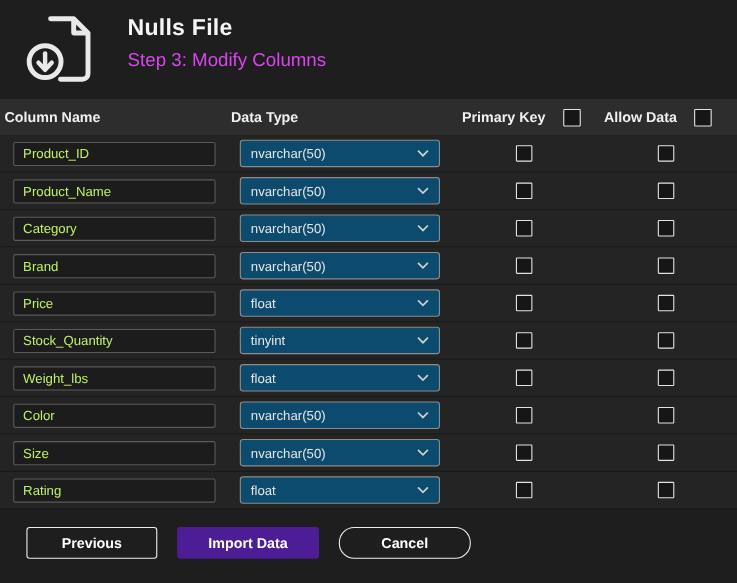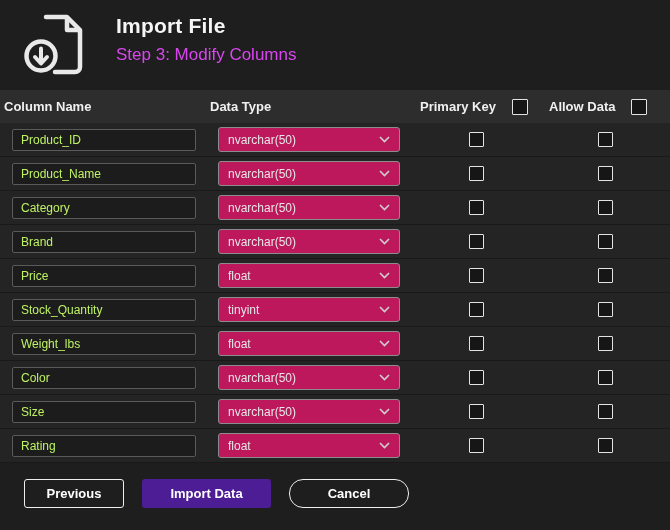--- a/index.html
+++ b/index.html
@@ -38,59 +38,59 @@
   .name-input {
     width:100%; height:22px; box-sizing:border-box;
     background:#1c1c1c; color:#bef264;
     border:1px solid #5a5a5a; border-radius:2px;
     font-family:"Liberation Sans", sans-serif; font-size:12px;
     padding:0 8px; outline:none;
   }
 
   .select {
     width:100%; height:25px; box-sizing:border-box;
-    background:#be185d; color:#e6e6e6;
+    background:#0c4a6e; color:#e6e6e6;
     border:1px solid #8c8c8c; border-radius:3px;
     display:flex; align-items:center; justify-content:space-between;
     padding:0 9px; font-size:12px; cursor:pointer;
   }
   .chev { width:11px; height:7px; flex:0 0 auto; }
 
   .checkbox {
     width:15px; height:15px; display:inline-block; box-sizing:border-box;
     background:#161616; border:1px solid #e3e3e3; border-radius:1px; cursor:pointer;
   }
   .checkbox.hdr-cb { width:16px; height:16px; }
 
   
   .footer { display:flex; gap:18px; padding:16px 0 0 24px; }
   .btn {
     height:29px; border-radius:3px; font-size:13px; font-weight:bold;
     font-family:"Liberation Sans", sans-serif; cursor:pointer;
   }
   .btn-secondary { background:#1e1e1e; color:#ffffff; border:1px solid #eeeeee; }
-  .btn-prev { width:100px; }
+  .btn-prev { width:119px; }
   .btn-cancel { width:120px;border-radius:14px; }
   .btn-primary { background:#4c1d95; color:#ffffff; border:none; width:129px; }
 </style>
 </head>
 <body>
 
 <div class="app">
 
   <div class="hdr">
     <svg class="hdr-icon" viewBox="0 0 72 66">
       <path d="M24 5 h21 l13 13 v37 a5 5 0 0 1 -5 5 H33" fill="none" stroke="#e9e9e9" stroke-width="4.5" stroke-linejoin="round" stroke-linecap="round"></path>
       <path d="M45 5 v13 h13" fill="none" stroke="#e9e9e9" stroke-width="4.5" stroke-linejoin="round"></path>
       <circle cx="19" cy="44" r="14.5" fill="#1e1e1e" stroke="#e9e9e9" stroke-width="4.5"></circle>
       <line x1="19" y1="36.5" x2="19" y2="50" stroke="#e9e9e9" stroke-width="4" stroke-linecap="round"></line>
       <path d="M13 45 l6 6.5 6 -6.5" fill="none" stroke="#e9e9e9" stroke-width="4" stroke-linecap="round" stroke-linejoin="round"></path>
     </svg>
     <div class="hdr-titles">
-      <div class="hdr-title">Import File</div>
+      <div class="hdr-title">Nulls File</div>
       <div class="hdr-sub">Step 3: Modify Columns</div>
     </div>
   </div>
 
   <div class="thead grid-cols">
     <div class="th-pad">Column Name</div>
     <div class="th-pad">Data Type</div>
     <div class="th-check">
       <span>Primary Key</span>
       <span class="checkbox hdr-cb"></span>

